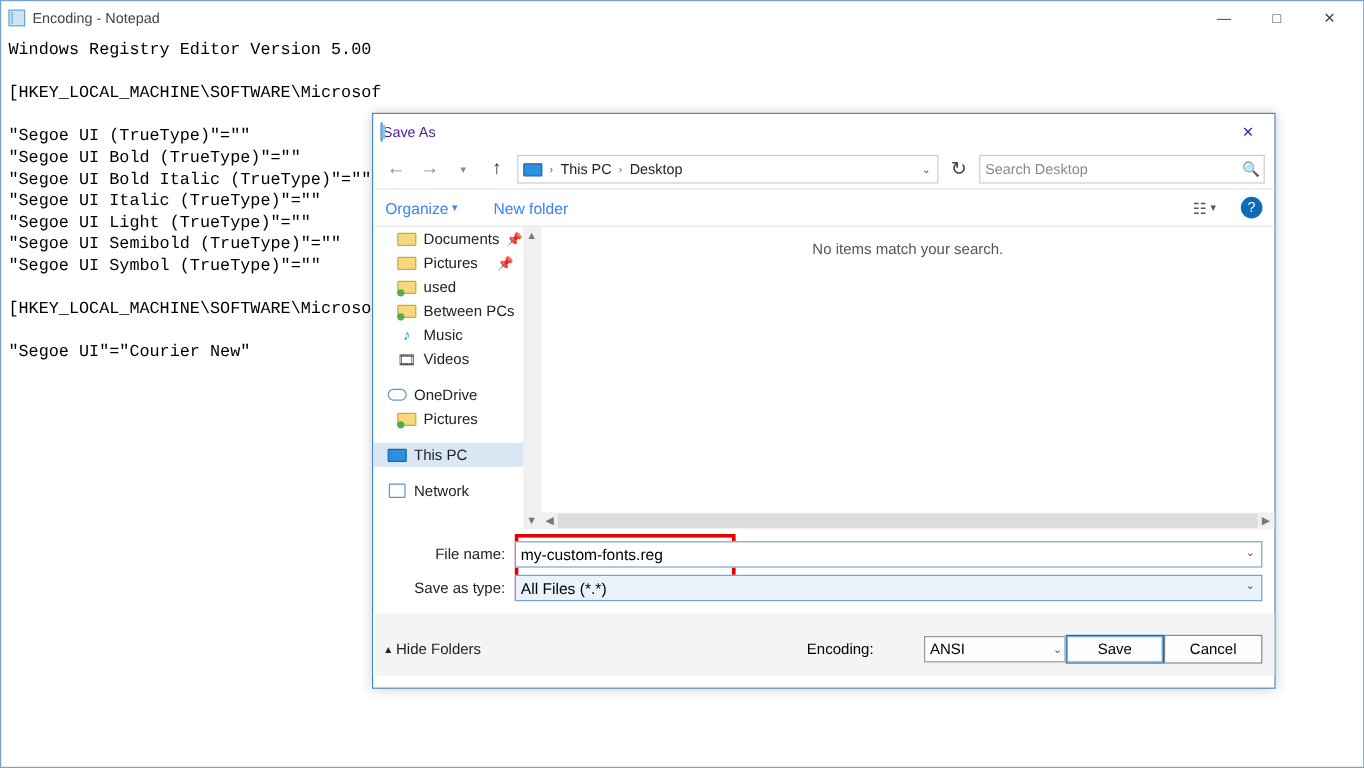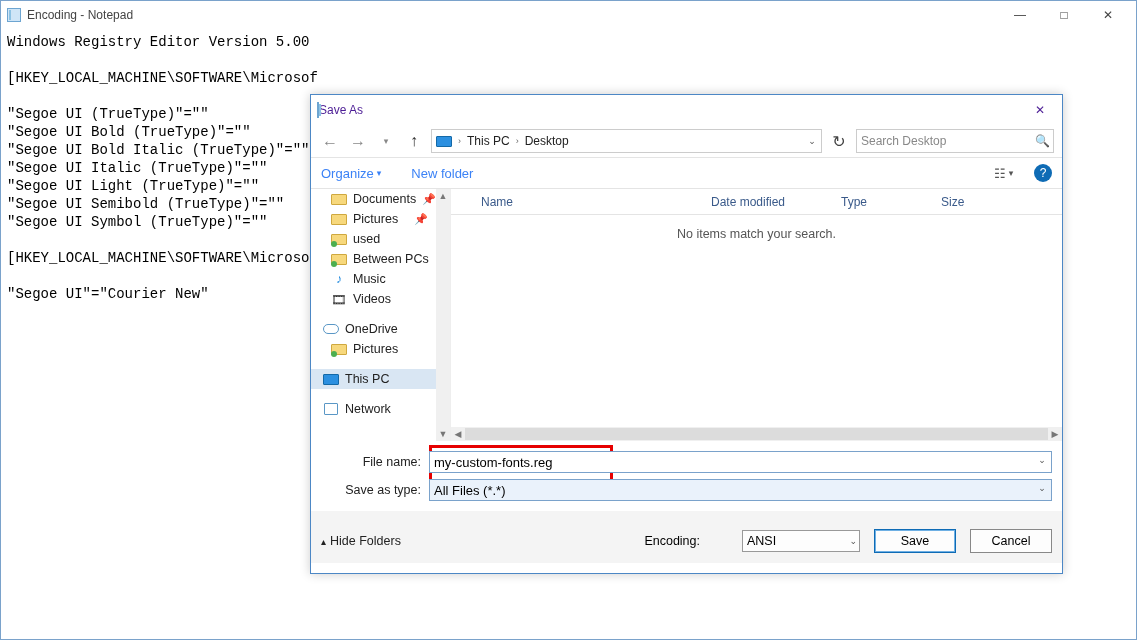--- a/index.html
+++ b/index.html
@@ -22,21 +22,21 @@
   .sa-close { width: 32px; height: 22px; margin-left: auto; display: flex; align-items: center; justify-content: center; cursor: default; }
 
   .sa-navrow { height: 32px; display: flex; align-items: center; padding: 4px 8px; gap: 6px; }
   .nav-arrow { width: 22px; height: 22px; display: flex; align-items: center; justify-content: center; color: #888; }
   .nav-arrow.enabled { color: #333; }
   .breadcrumb { flex: 1; height: 24px; border: 1px solid #ccc; display: flex; align-items: center; padding-left: 4px; gap: 6px; font-size: 12px; }
   .bc-sep { color: #666; font-size: 9px; }
   .bc-item { color: #222; }
   .bc-dropdown { margin-left: auto; margin-right: 2px; width: 14px; color: #555; font-size: 9px; text-align: center; }
   .refresh-btn { width: 22px; height: 22px; display: flex; align-items: center; justify-content: center; color: #444; }
-  .search { width: 198px; height: 24px; border: 1px solid #ccc; display: flex; align-items: center; padding: 0 4px; font-size: 12px; color: #888; }
+  .search { width: 238px; height: 24px; border: 1px solid #ccc; display: flex; align-items: center; padding: 0 4px; font-size: 12px; color: #888; }
   .search span.ph { flex: 1; }
   .search .mag { width: 14px; color: #555; }
 
   .sa-toolbar { height: 32px; display: flex; align-items: center; padding: 0 10px; font-size: 13px; border-top: 1px solid #e4e4e4; border-bottom: 1px solid #e4e4e4; }
   .tb-link { color: #3b82f6; cursor: default; display: flex; align-items: center; gap: 3px; }
   .tb-spacer { flex: 1; }
   .tb-view { width: 30px; text-align: center; color: #555; display: flex; align-items: center; gap: 3px; }
   .tb-help { width: 18px; height: 18px; border-radius: 50%; background: #0e6bb5; color: #fff; font-size: 12px; display: flex; align-items: center; justify-content: center; margin-left: 10px; }
 
   .sa-body { display: flex; height: 252px; }
@@ -67,21 +67,21 @@
   .field-input { flex: 1; height: 22px; border: 1px solid #7aa2cb; font-size: 13px; padding: 1px 4px; background: #fff; display: flex; align-items: center; position: relative; }
   .field-input.type { background: #eaf2fb; }
   .field-input .dd { position: absolute; right: 2px; top: 3px; width: 14px; font-size: 9px; color: #555; text-align: center; }
   .red-box { position: absolute; border: 3px solid #e60000; left: 118px; width: 184px; top: 4px; height: 54px; pointer-events: none; }
 
   .sa-bottom { display: flex; align-items: center; padding: 18px 10px 10px 10px; font-size: 12.5px; background:#f4f4f4; border-top:0px solid #ddd; }
   .hide-folders { display: flex; align-items: center; gap: 4px; cursor: default; color:#222;}
   .enc-label { margin-left: auto; margin-right: 8px; }
   .enc-select { width: 118px; height: 22px; border: 1px solid #999; font-size: 12.5px; padding-left: 4px; display:flex; align-items:center; position:relative; background:#fdfdfd;margin-left:34px;}
   .enc-select .dd { position:absolute; right:2px; font-size:9px; color:#555; }
-  .dlg-btn { width: 82px; height: 24px; border: 1px solid #888; margin-left: 14px; font-size: 12.5px; display: flex; align-items: center; justify-content: center; cursor: default; background:#fdfdfd; }
+  .dlg-btn { width: 82px; height: 24px; border: 1px solid #888; font-size: 12.5px; display: flex; align-items: center; justify-content: center; cursor: default; background:#fdfdfd; }
   .dlg-btn.primary { border: 1px solid #0e6bb5; box-shadow: 0 0 0 1px #6fb0e4 inset; }
 
   
   .ico-notepad { width:14px; height:14px; background:#cfe5f7; border:1px solid #6da5d1; position:relative; }
   .ico-notepad::before { content:""; position:absolute; top:1px; bottom:1px; left:1px; width:2px; background:#8cc2e4; }
   .ico-pc { width:16px; height:11px; background:#2c90e0; border:1px solid #1469a7; border-radius:1px;}
   .ico-folder { width:16px; height:11px; background:#f7d87c; border:1px solid #cfa83f; border-radius:1px; }
   .ico-folder.green::after{ content:""; position:absolute; width:6px;height:6px;background:#4caf50;border-radius:50%; left:0; bottom:-1px; }
   .ico-cloud { width:16px;height:10px;background:#fff;border:1px solid #5a97c6;border-radius:5px; }
   .ico-net { width:14px;height:12px;background:#fff;border:1px solid #5a97c6;border-radius:1px; position:relative;}
@@ -225,26 +225,20 @@
           </span>
           <span>Network</span>
         </div>
       <div class="tree-scrollbar">
         <div class="arrow">▲</div>
         <div class="thumb"></div>
         <div class="arrow">▼</div>
       </div>
     </div>
     <div class="filepane">
-      <div class="cols">
-        <div class="col-name">Name</div>
-        <div class="col-date">Date modified</div>
-        <div class="col-type">Type</div>
-        <div class="col-size">Size</div>
-      </div>
       <div class="empty-msg">No items match your search.</div>
       <div class="h-scroll">
         <div class="arrow">◀</div>
         <div class="track"></div>
         <div class="arrow">▶</div>
       </div>
     </div>
   </div>
 
   <div class="sa-fields">

